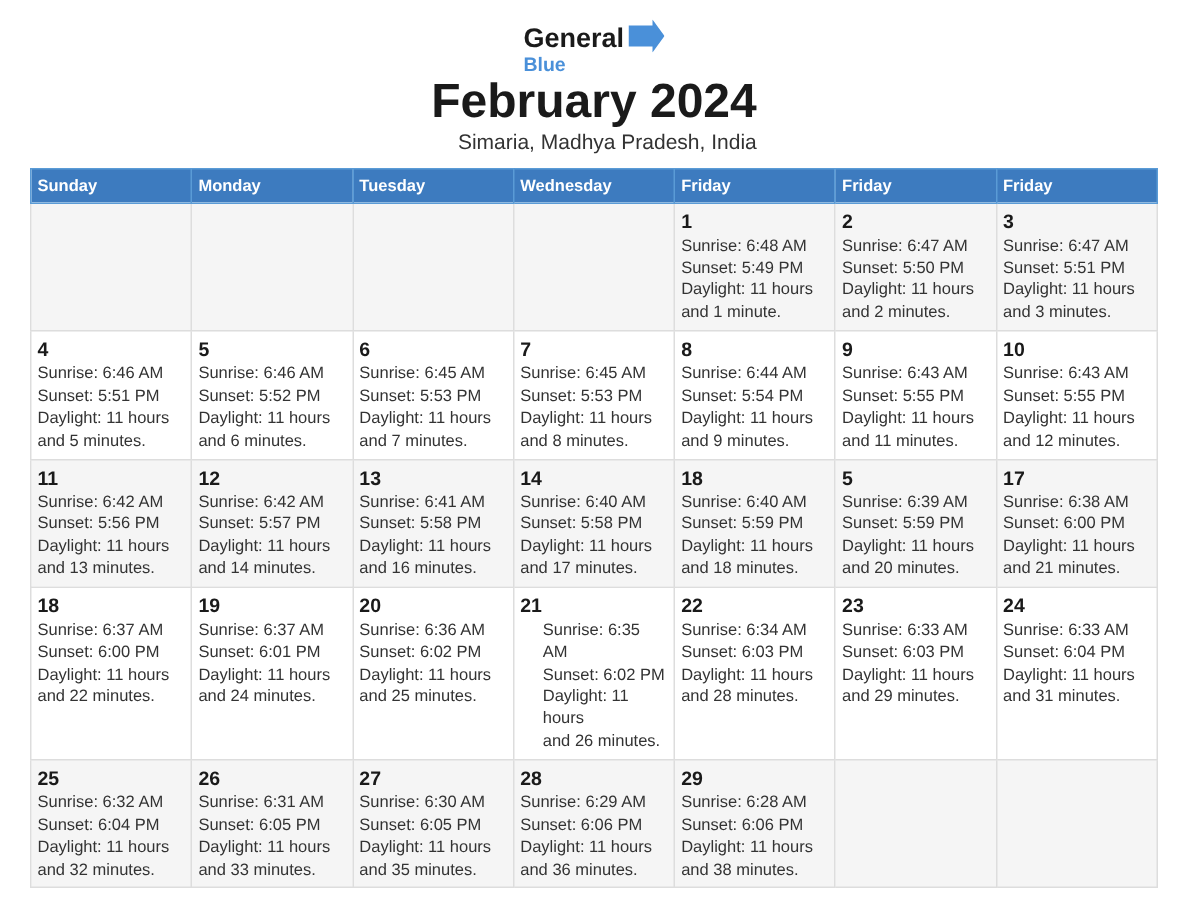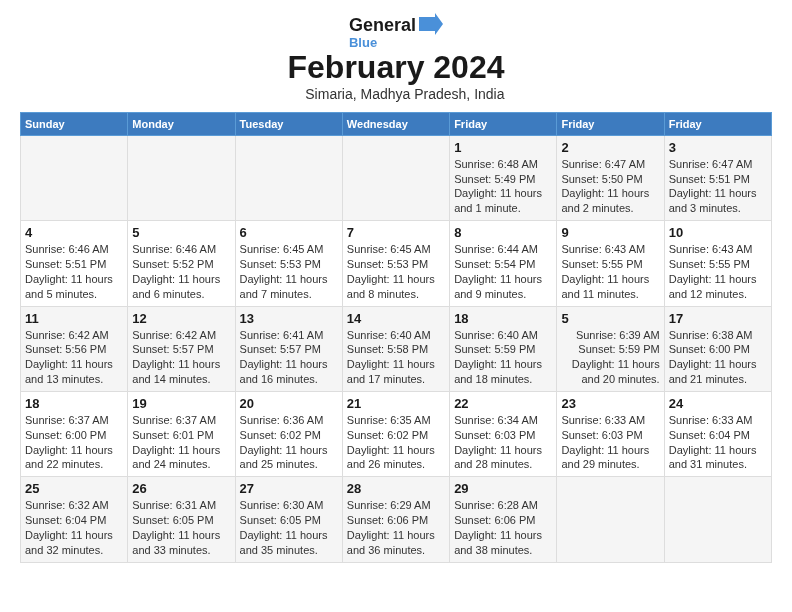--- a/index.html
+++ b/index.html
@@ -210,41 +210,41 @@
           <td>
             <span class="day-num">12</span>
             <div class="day-info" style="white-space: pre-line;">Sunrise: 6:42 AM
 Sunset: 5:57 PM
 Daylight: 11 hours
 and 14 minutes.</div>
           </td>
           <td>
             <span class="day-num">13</span>
             <div class="day-info" style="white-space: pre-line;">Sunrise: 6:41 AM
-Sunset: 5:57 PM
+Sunset: 5:58 PM
 Daylight: 11 hours
 and 16 minutes.</div>
           </td>
           <td>
             <span class="day-num">14</span>
             <div class="day-info" style="white-space: pre-line;">Sunrise: 6:40 AM
 Sunset: 5:58 PM
 Daylight: 11 hours
 and 17 minutes.</div>
           </td>
           <td>
             <span class="day-num">18</span>
             <div class="day-info" style="white-space: pre-line;">Sunrise: 6:40 AM
 Sunset: 5:59 PM
 Daylight: 11 hours
 and 18 minutes.</div>
           </td>
           <td>
             <span class="day-num">5</span>
-            <div class="day-info" style="white-space: pre-line; text-align: right;">Sunrise: 6:39 AM
+            <div class="day-info" style="white-space: pre-line;">Sunrise: 6:39 AM
 Sunset: 5:59 PM
 Daylight: 11 hours
 and 20 minutes.</div>
           </td>
           <td>
             <span class="day-num">17</span>
             <div class="day-info" style="white-space: pre-line;">Sunrise: 6:38 AM
 Sunset: 6:00 PM
 Daylight: 11 hours
 and 21 minutes.</div>
@@ -267,21 +267,21 @@
           </td>
           <td>
             <span class="day-num">20</span>
             <div class="day-info" style="white-space: pre-line;">Sunrise: 6:36 AM
 Sunset: 6:02 PM
 Daylight: 11 hours
 and 25 minutes.</div>
           </td>
           <td>
             <span class="day-num">21</span>
-            <div class="day-info" style="white-space: pre-line;">Sunrise: 6:35 AM
+            <div class="day-info" style="white-space: pre-line; margin-left: 15px;">Sunrise: 6:35 AM
 Sunset: 6:02 PM
 Daylight: 11 hours
 and 26 minutes.</div>
           </td>
           <td>
             <span class="day-num">22</span>
             <div class="day-info" style="white-space: pre-line;">Sunrise: 6:34 AM
 Sunset: 6:03 PM
 Daylight: 11 hours
 and 28 minutes.</div>

